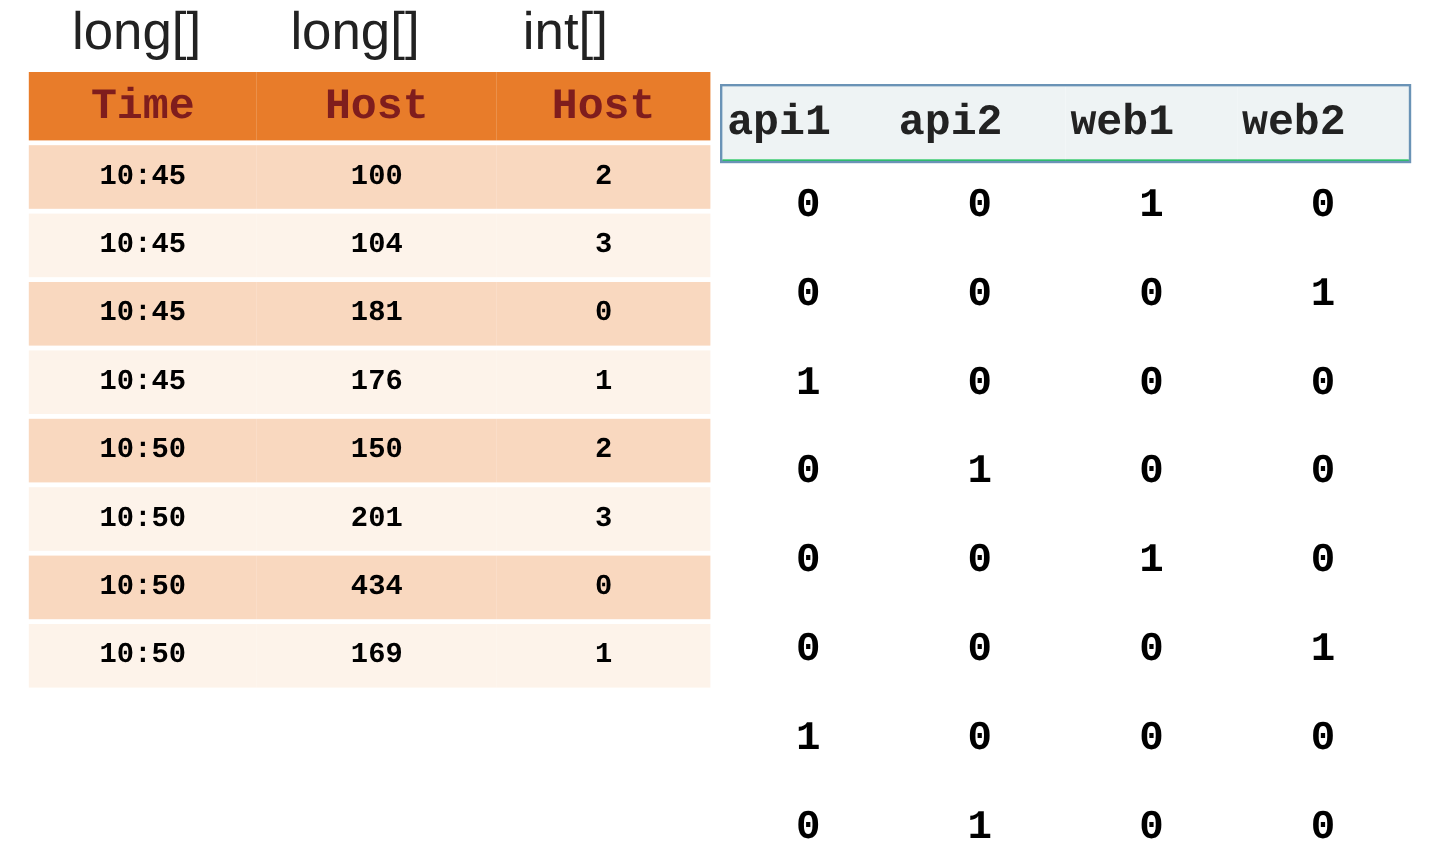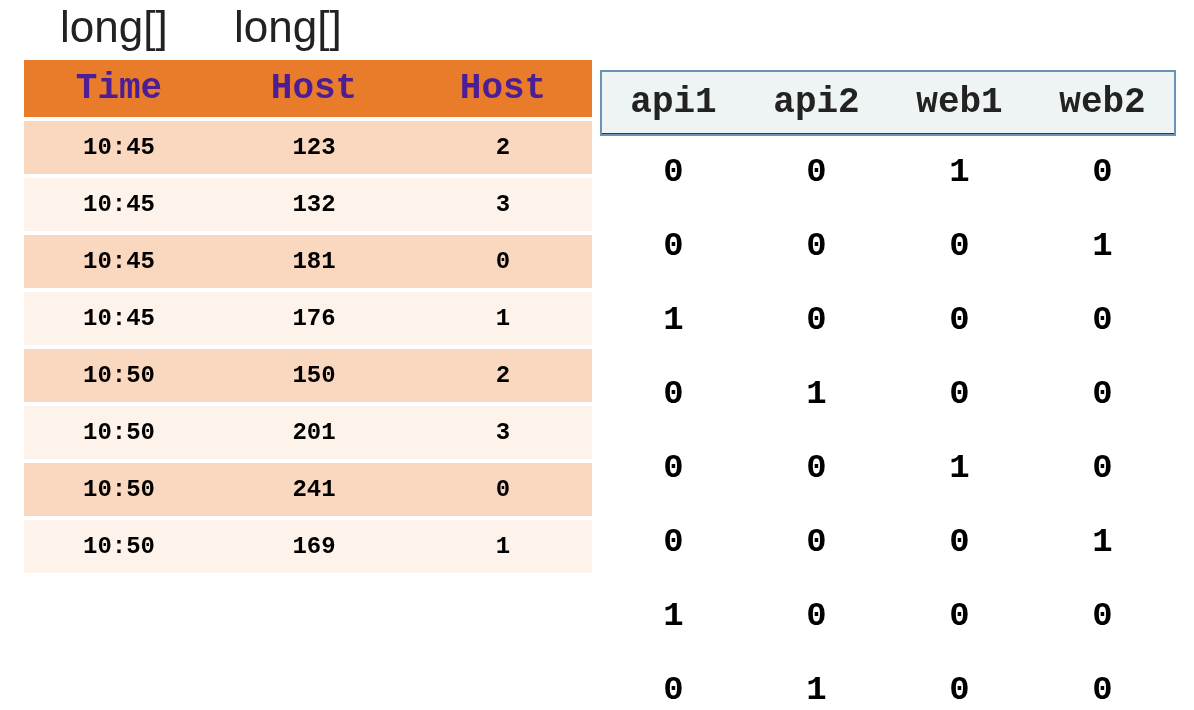--- a/index.html
+++ b/index.html
@@ -23,29 +23,29 @@
     .type-row {
       display: flex;
       flex-direction: row;
       font-family: "Segoe UI", Arial, sans-serif;
       font-weight: 400;
       font-size: 44px;
       color: #222;
       padding-left: 36px;
       padding-top: 2px;
       padding-bottom: 4px;
-      gap: 0;
+      gap: 12px;
     }
     .type-row .t1 { width: 174px; }
     .type-row .t2 { width: 186px; }
     .type-row .t3 { width: 160px; }
     .main-table { border-collapse: separate; border-spacing: 0 4px; width: 100%; }
     .main-table th {
       background: #e87c2a;
-      color: #4c1d95;
+      color: #7f1d1d;
       font-family: "Courier New", Courier, monospace;
       font-weight: bold;
       font-size: 36px;
       padding: 8px 4px 8px 4px;
       text-align: center;
     }
     .main-table td {
       font-size: 24px;
       padding: 13px 4px 13px 4px;
       text-align: center;
@@ -64,22 +64,22 @@
     .onehot-table thead tr {
       outline: 2px solid #6a93b6;
       background: #eef3f4;
     }
     .onehot-table th {
       font-family: "Courier New", Courier, monospace;
       font-weight: bold;
       color: #222;
       font-size: 36px;
       padding: 10px 4px;
-      text-align: center;
-      border-bottom: 2px solid #4c1d95;
+      text-align: left;
+      border-bottom: 2px solid #22c55e;
     }
     .onehot-table td {
       font-family: "Courier New", Courier, monospace;
       font-weight: bold;
       font-size: 34px;
       padding: 18px 4px 18px 4px;
       text-align: center;
       color: #000;
     }
     .onehot-table td.active { font-weight: 900; }
@@ -87,39 +87,40 @@
   </style>
 </head>
 <body>
 
 <div class="container">
 
   <div class="left-col">
     <div class="type-row">
       <span class="t1">long[]</span>
       <span class="t2">long[]</span>
+      <span class="t3">int[]</span>
     </div>
 
     <table class="main-table">
       <thead>
         <tr>
           <th class="col-time">Time</th>
           <th class="col-calls">Host</th>
           <th class="col-host">Host</th>
         </tr>
       </thead>
       <tbody>
         <tr class="row-a">
           <td>10:45</td>
-          <td>123</td>
+          <td>100</td>
           <td>2</td>
         </tr>
         <tr class="row-b">
           <td>10:45</td>
-          <td>132</td>
+          <td>104</td>
           <td>3</td>
         </tr>
         <tr class="row-a">
           <td>10:45</td>
           <td>181</td>
           <td>0</td>
         </tr>
         <tr class="row-b">
           <td>10:45</td>
           <td>176</td>
@@ -130,21 +131,21 @@
           <td>150</td>
           <td>2</td>
         </tr>
         <tr class="row-b">
           <td>10:50</td>
           <td>201</td>
           <td>3</td>
         </tr>
         <tr class="row-a">
           <td>10:50</td>
-          <td>241</td>
+          <td>434</td>
           <td>0</td>
         </tr>
         <tr class="row-b">
           <td>10:50</td>
           <td>169</td>
           <td>1</td>
         </tr>
       </tbody>
     </table>
   </div>

